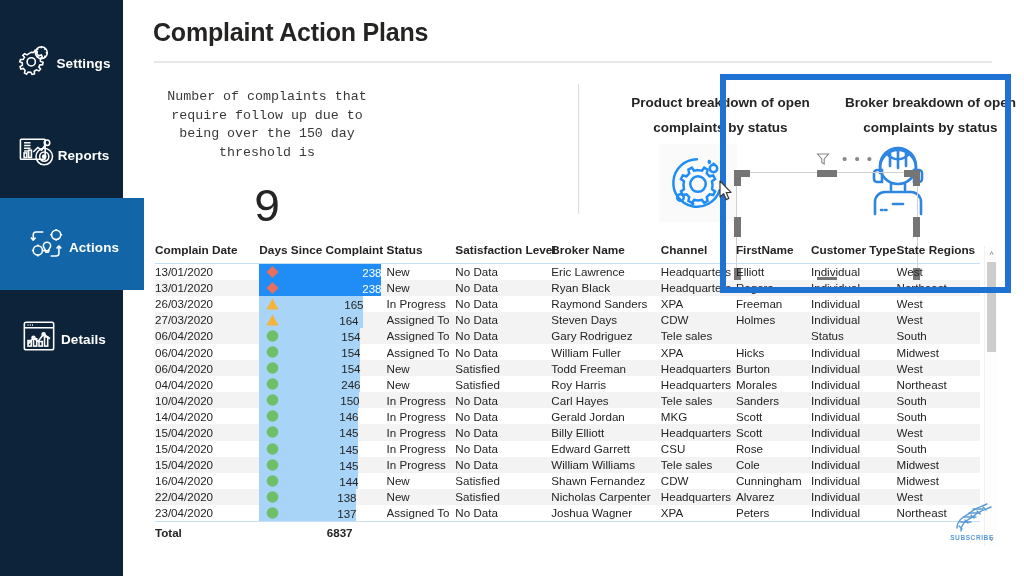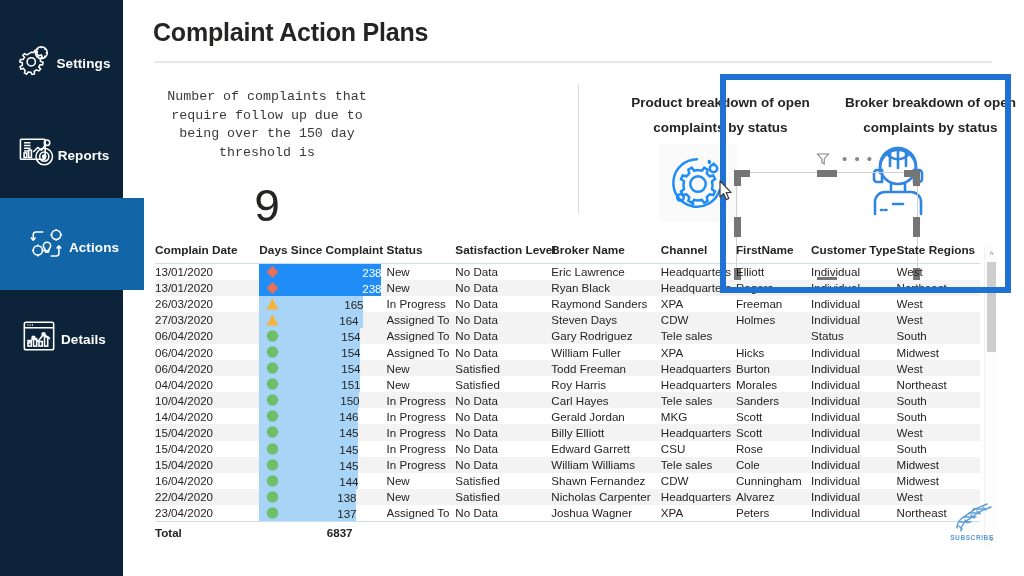--- a/index.html
+++ b/index.html
@@ -611,21 +611,21 @@
           </tr>
           <tr>
             <td class="pad-l">04/04/2020</td>
             <td class="bar-cell">
               <span class="bar-fill" style="width:101px"></span>
               <span class="bar-marker">
                 <svg viewBox="0 0 13 13">
                   <circle cx="6.5" cy="6.5" r="5.8" fill="#6fbf6a"></circle>
                 </svg>
               </span>
-              <span class="bar-num" style="right:26px">151</span>
+              <span class="bar-num" style="right:26px">246</span>
             </td>
             <td class="pad-c">New</td>
             <td class="pad-c">Satisfied</td>
             <td>Roy Harris</td>
             <td>Headquarters</td>
             <td>Morales</td>
             <td>Individual</td>
             <td>Northeast</td>
           </tr>
           <tr class="alt">

